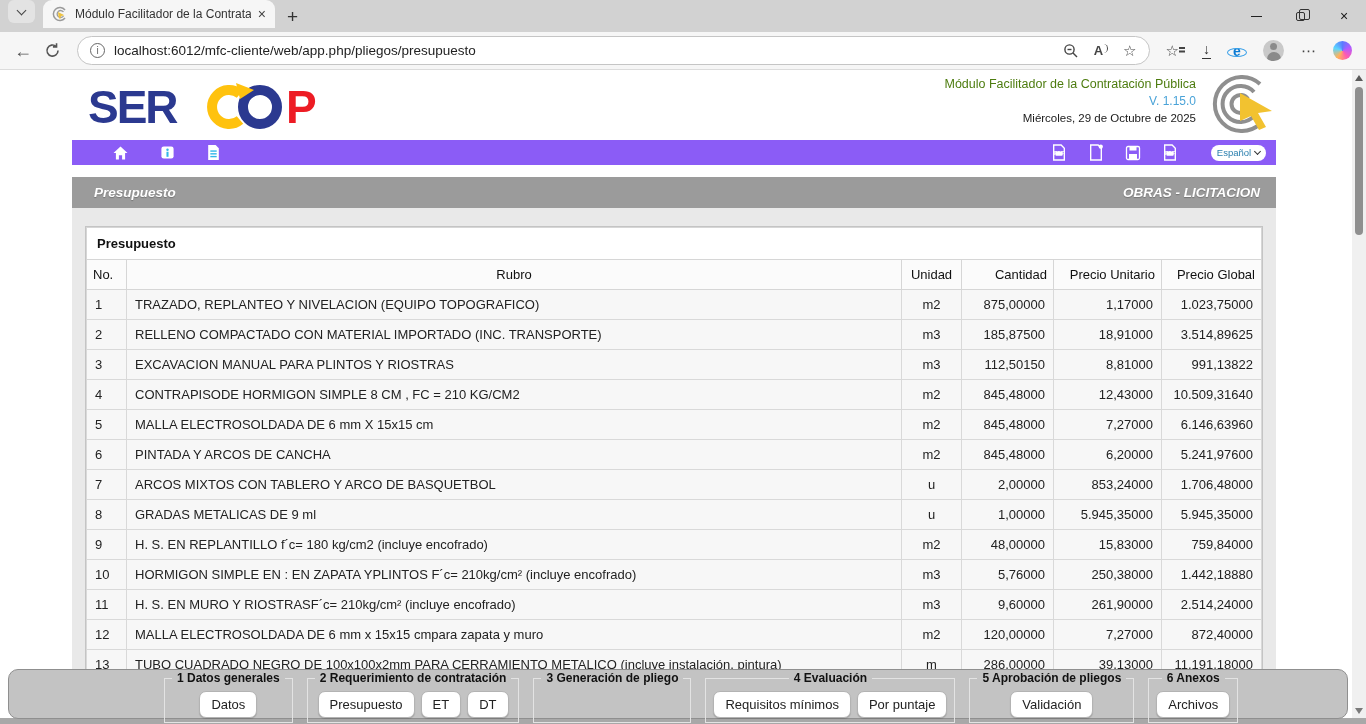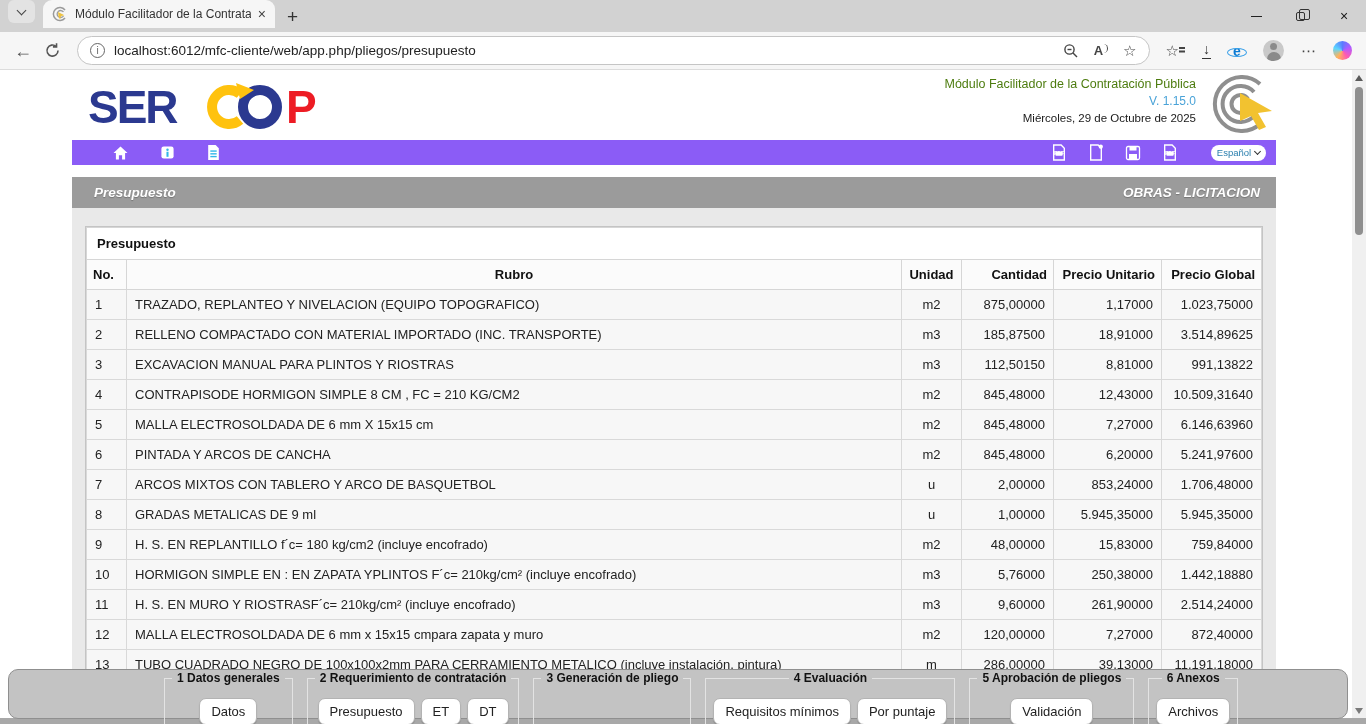--- a/index.html
+++ b/index.html
@@ -76,21 +76,21 @@
     transform:rotate(45deg); margin-top:-2px; }
 
   .graybar { margin:0 90px 0 72px; height:31px; background:#9b9b9b; display:flex; align-items:center;
     justify-content:space-between; padding:0 16px 0 22px; }
   .gb-text { color:#fff; font-weight:bold; font-style:italic; font-size:13.5px; text-shadow:0 1px 1px rgba(0,0,0,.25); }
 
   .content { margin:0 90px 0 72px; height:528px; background:#e9e9e9; padding:18px 13px 0; }
   .panel { background:#fff; border:1px solid #c4c4c4; }
   table { width:100%; border-collapse:collapse; }
   .t-title td { font-weight:bold; font-size:13px; color:#111; padding:8px 10px; background:#fff; border:1px solid #d6d6d6; }
-  th { font-weight:bold; font-size:13px; color:#111; background:#fbfbfb; border:1px solid #d6d6d6;
+  th { font-weight:normal; font-size:13px; color:#111; background:#fbfbfb; border:1px solid #d6d6d6;
     padding:7px 6px; text-align:center;margin-left:21px; }
   tbody td { font-size:13px; color:#222; background:#f7f7f7; border:1px solid #d9d9d9; padding:7px 8px; white-space:nowrap; }
   .col-no { width:40px; }
   .col-unidad { width:60px; text-align:center; }
   .col-cantidad { width:92px; text-align:right; }
   .col-pu { width:108px; text-align:right; }
   .col-pg { width:100px; text-align:right; }
   th.col-no { text-align:left; }
 
   
@@ -101,21 +101,21 @@
   .sb-down { position:absolute; bottom:10px; left:3px; width:0; height:0;
     border-left:4px solid transparent; border-right:4px solid transparent; border-top:6px solid #7a7a7a; }
 
   
   .bottom-strip { position:absolute; left:0; right:0; bottom:0; height:6px; background:#a8a8a8; }
   .footer { position:absolute; left:8px; right:18px; bottom:5px; height:50px; background:#c3c3c3;
     border:1px solid #8f8f8f; border-radius:10px; display:flex; align-items:flex-start; padding-left:148px; }
   .groups { display:flex; }
   fieldset { border:1px solid #e3e3e3; border-radius:0; margin:1px 7px 0; padding:0 7px 4px; }
   legend { font-size:12px; font-weight:bold; color:#111; padding:0 5px; margin:0 auto; text-align:center; white-space:nowrap; }
-  .btn-row { display:flex; gap:6px; justify-content:center; margin-top:13px; }
+  .btn-row { display:flex; gap:6px; justify-content:center; margin-top:6px; }
   .wbtn { background:#fff; border:1px solid #b3b3b3; border-radius:7px; padding:5px 11px; font-size:13px; color:#222;
     font-family:inherit; box-shadow:0 1px 1px rgba(0,0,0,.15); white-space:nowrap; }
 </style>
 </head>
 <body>
 
 <div class="titlebar">
   <div class="tab-actions">
     <span class="chev-down"></span>
   </div>

